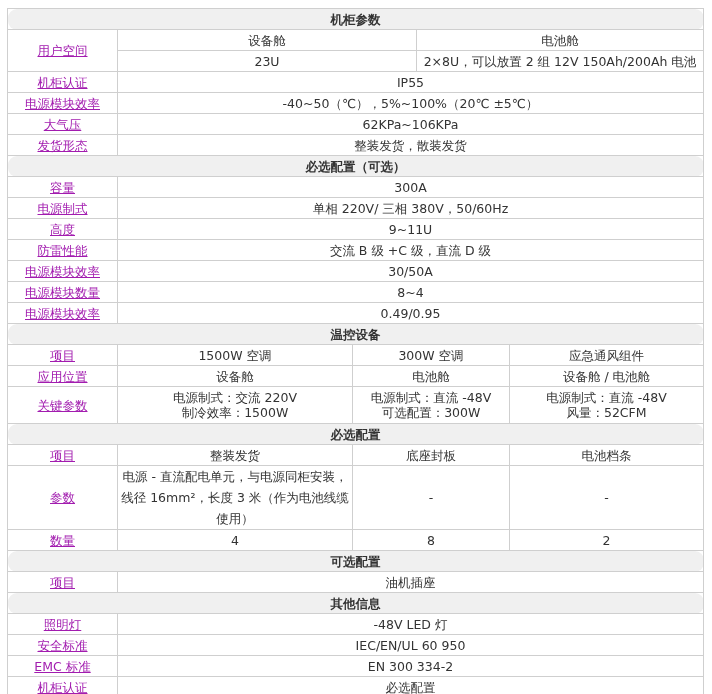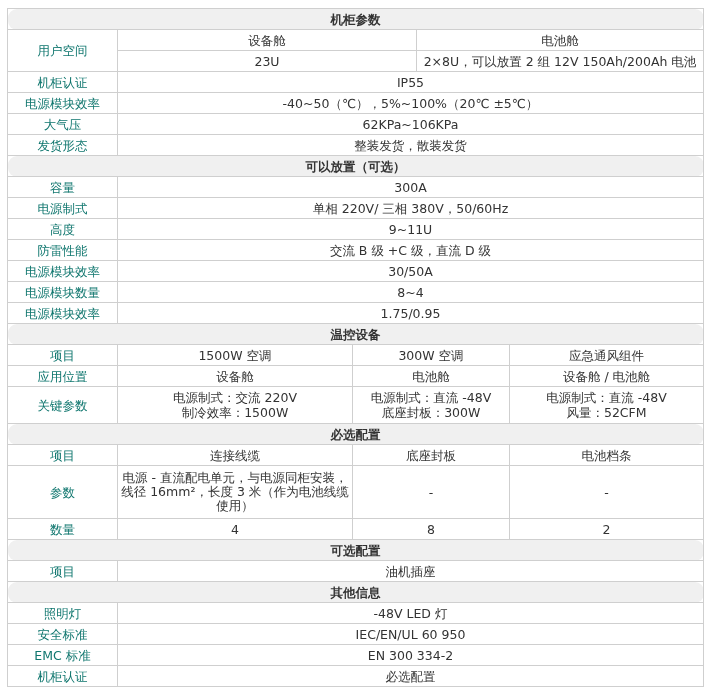--- a/index.html
+++ b/index.html
@@ -2,25 +2,25 @@
 <html><head>
   <meta charset="utf-8">
   <style>
     html, body { margin: 0; padding: 0; background: #ffffff; }
     body { width: 712px; height: 694px; position: relative; overflow: hidden;
            font-family: "DejaVu Sans", "Liberation Sans", sans-serif; color: #333333; }
     table.spec { position: absolute; left: 7px; top: 8px; width: 696px;
                  border-collapse: collapse; table-layout: fixed; font-size: 12.5px; }
     table.spec td { border: 1px solid #cfcfcf; text-align: center; vertical-align: middle;
                     padding: 0 2px; height: 20px; line-height: 15px; white-space: nowrap; }
-    table.spec td.wrap { white-space: normal; line-height: 14px; padding: 0 3px; }
+    table.spec td.wrap { white-space: normal; line-height: 21px; padding: 0 3px; }
     table.spec tr.section td { background: #f0f0f0; font-weight: bold; border-radius: 9px; }
     table.spec tr.tall td { height: 36px; margin-top: 48px; }
     table.spec tr.taller td { height: 52px; }
-    td.label { color: #0f766e; }
+    td.label { color: #a21caf; text-decoration: underline; }
   </style>
 </head>
 <body>
 
 <table class="spec">
   <colgroup>
     <col style="width:110px">
     <col style="width:235px">
     <col style="width:64px">
     <col style="width:93px">
@@ -51,21 +51,21 @@
     <tr>
       <td class="label">大气压</td>
       <td colspan="4">62KPa~106KPa</td>
     </tr>
     <tr>
       <td class="label">发货形态</td>
       <td colspan="4">整装发货，散装发货</td>
     </tr>
 
     <tr class="section">
-      <td colspan="5">可以放置（可选）</td>
+      <td colspan="5">必选配置（可选）</td>
     </tr>
     <tr>
       <td class="label">容量</td>
       <td colspan="4">300A</td>
     </tr>
     <tr>
       <td class="label">电源制式</td>
       <td colspan="4">单相 220V/ 三相 380V，50/60Hz</td>
     </tr>
     <tr>
@@ -79,21 +79,21 @@
     <tr>
       <td class="label">电源模块效率</td>
       <td colspan="4">30/50A</td>
     </tr>
     <tr>
       <td class="label">电源模块数量</td>
       <td colspan="4">8~4</td>
     </tr>
     <tr>
       <td class="label">电源模块效率</td>
-      <td colspan="4">1.75/0.95</td>
+      <td colspan="4">0.49/0.95</td>
     </tr>
 
     <tr class="section">
       <td colspan="5">温控设备</td>
     </tr>
     <tr>
       <td class="label">项目</td>
       <td>1500W 空调</td>
       <td colspan="2">300W 空调</td>
       <td>应急通风组件</td>
@@ -105,34 +105,34 @@
       <td>设备舱 / 电池舱</td>
     </tr>
     <tr class="tall">
       <td class="label">关键参数</td>
       <td>
         <div>电源制式：交流 220V</div>
         <div>制冷效率：1500W</div>
       </td>
       <td colspan="2">
         <div>电源制式：直流 -48V</div>
-        <div>底座封板：300W</div>
+        <div>可选配置：300W</div>
       </td>
       <td>
         <div>电源制式：直流 -48V</div>
         <div>风量：52CFM</div>
       </td>
     </tr>
 
     <tr class="section">
       <td colspan="5">必选配置</td>
     </tr>
     <tr>
       <td class="label">项目</td>
-      <td>连接线缆</td>
+      <td>整装发货</td>
       <td colspan="2">底座封板</td>
       <td>电池档条</td>
     </tr>
     <tr class="taller">
       <td class="label">参数</td>
       <td class="wrap">电源 - 直流配电单元，与电源同柜安装，线径 16mm²，长度 3 米（作为电池线缆使用）</td>
       <td colspan="2">-</td>
       <td>-</td>
     </tr>
     <tr>

